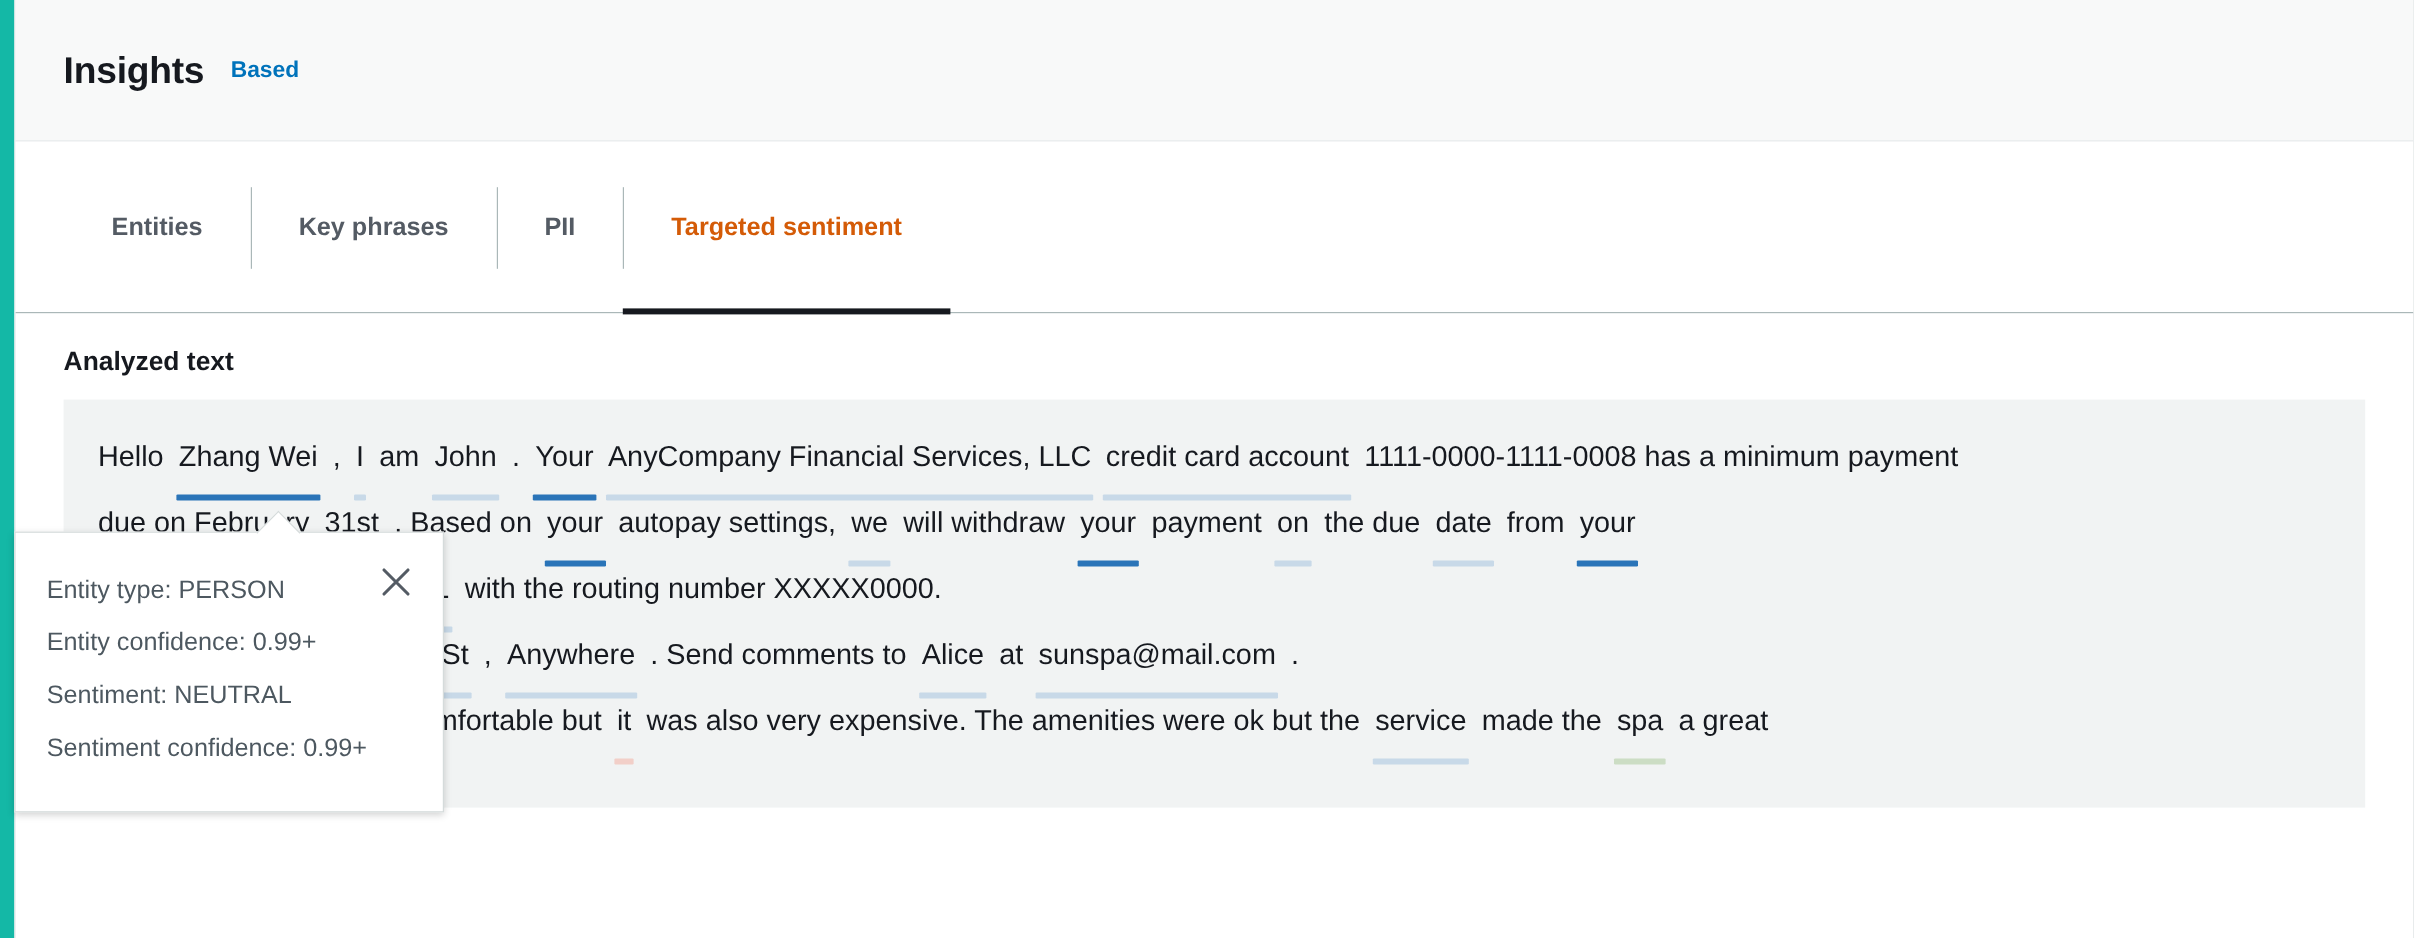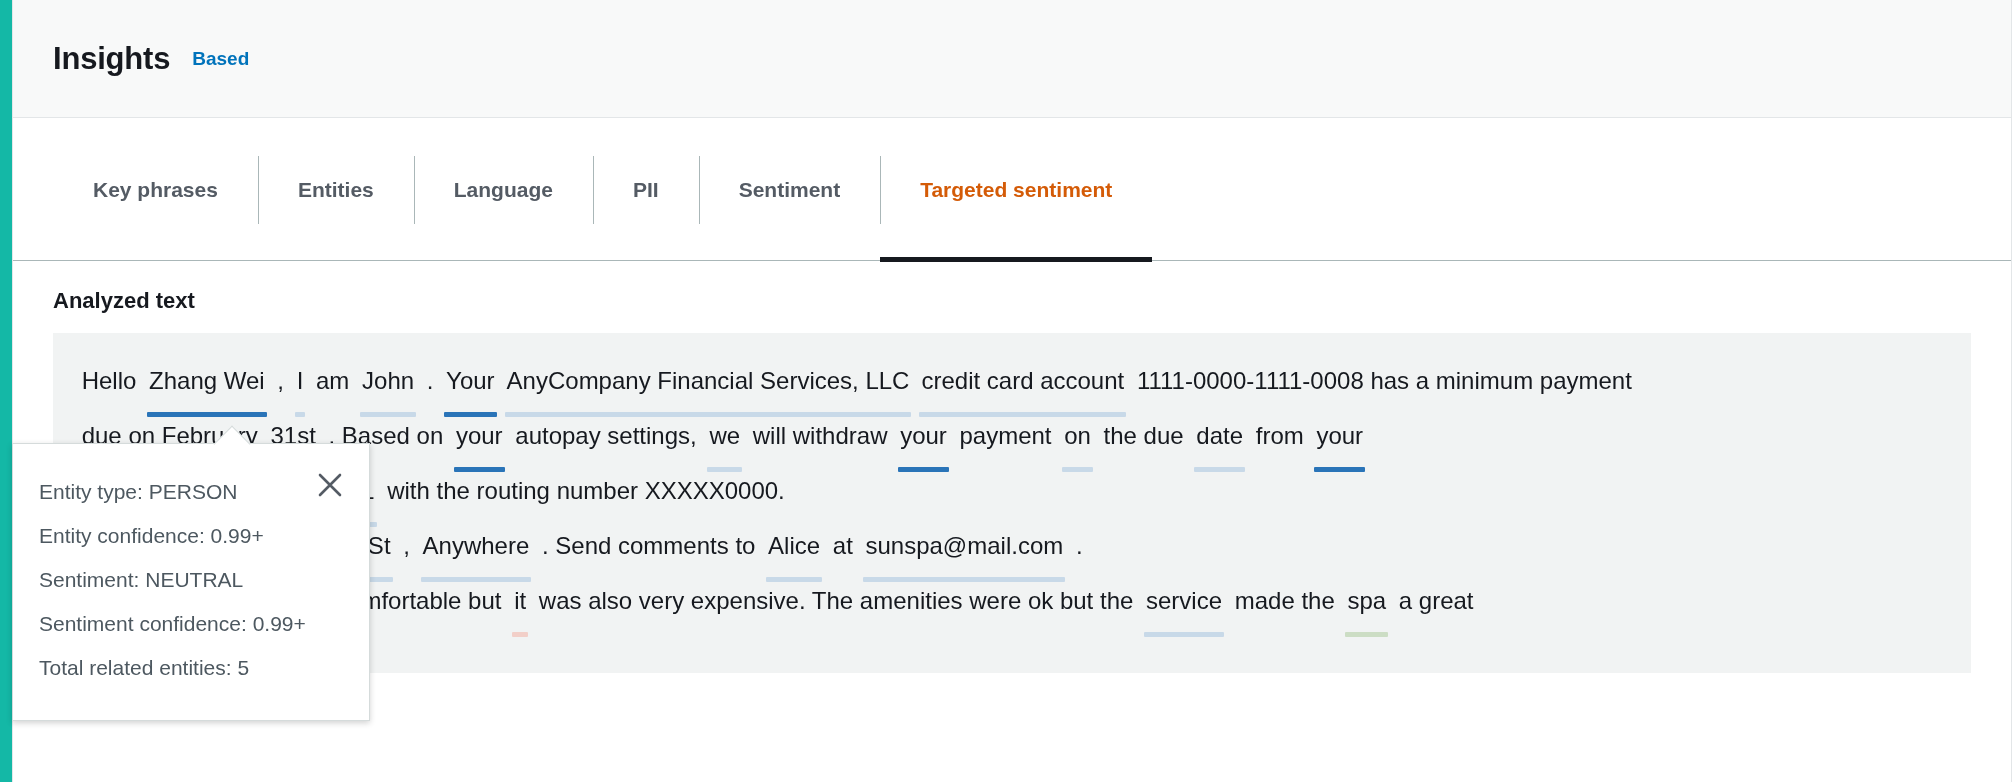--- a/index.html
+++ b/index.html
@@ -209,25 +209,23 @@
 <div id="app">
   <div class="card">
 
     <div class="card-header">
       <span class="page-title">Insights</span>
       <a class="info-link">Based</a>
     </div>
 
     <div class="tabs-wrap">
       <div class="tabs" id="tabs">
+          <div class="tab">Entities</div>
           <div class="tab">Key phrases</div>
-          <div class="tab">Entities</div>
-          <div class="tab">Language</div>
           <div class="tab">PII</div>
-          <div class="tab">Sentiment</div>
           <div class="tab active">Targeted sentiment</div>
         </div>
     </div>
 
     <div class="section">
       <div class="section-head">
         <span class="section-title">Analyzed text</span>
       </div>
 
       <div class="text-box" id="textbox">
@@ -247,16 +245,15 @@
     <div class="popover-close">
       <svg width="30" height="30" viewBox="0 0 30 30" aria-hidden="true">
         <path d="M5 5 L25 25 M25 5 L5 25" stroke="#545b64" stroke-width="2.6" fill="none" stroke-linecap="round"></path>
       </svg>
     </div>
     <div id="popover-rows">
         <div class="popover-row">Entity type: PERSON</div>
         <div class="popover-row">Entity confidence: 0.99+</div>
         <div class="popover-row">Sentiment: NEUTRAL</div>
         <div class="popover-row">Sentiment confidence: 0.99+</div>
-        <div class="popover-row">Total related entities: 5</div>
       </div>
   </div>
 </div>
 
 </body></html>

